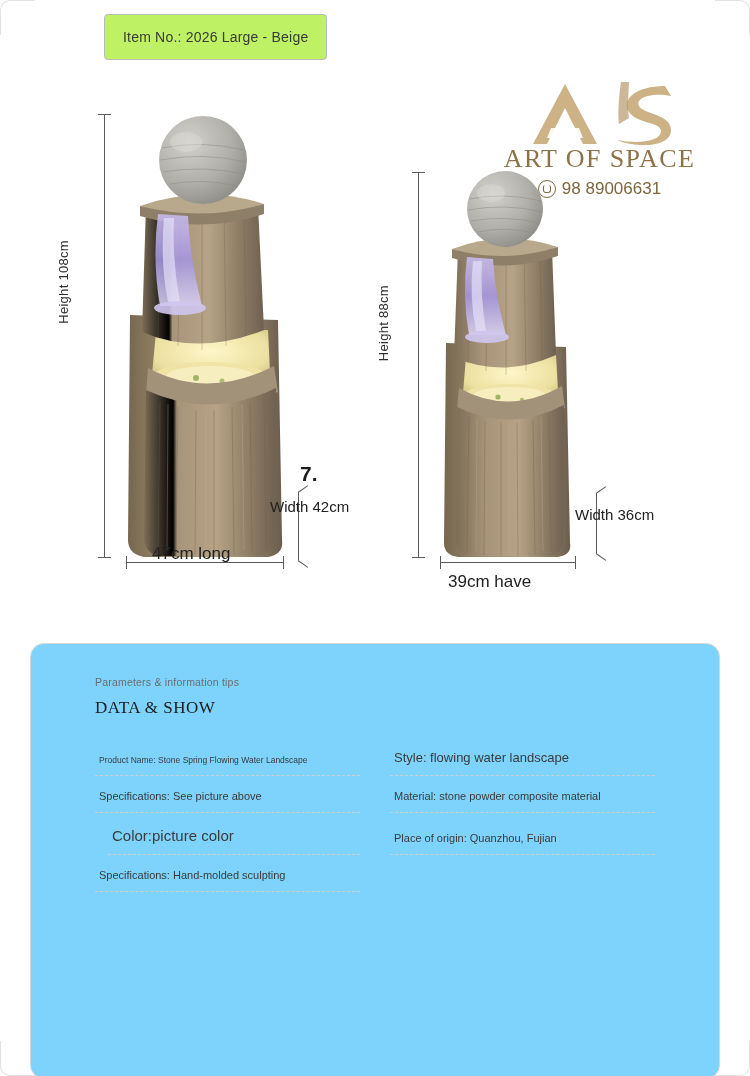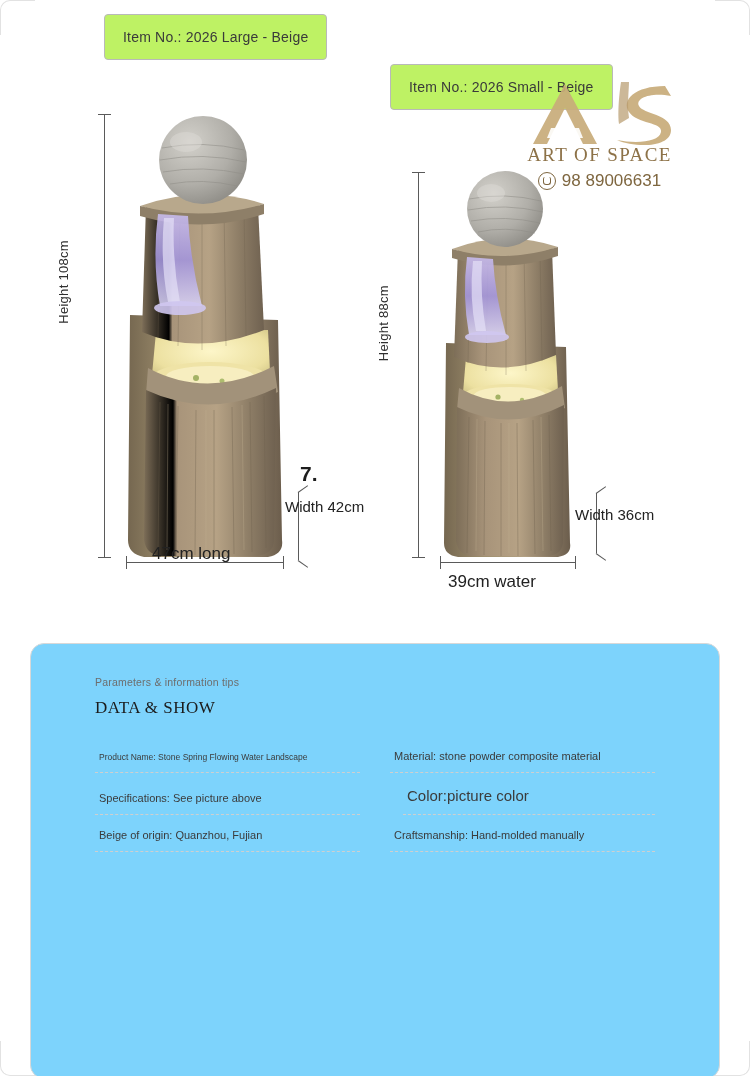--- a/index.html
+++ b/index.html
@@ -44,21 +44,21 @@
     text-align: center;
     pointer-events: none;
   }
   .brand-mark {
     position: relative;
     height: 70px;
   }
   .brand-mark svg { display: block; margin: 0 auto; }
   .brand-name {
     font-family: "Liberation Serif", serif;
-    font-size: 19px;
+    font-size: 26px;
     letter-spacing: 1.4px;
     color: #8d7248;
     margin-top: -4px;
   }
   .brand-phone {
     display: flex;
     align-items: center;
     justify-content: center;
     gap: 6px;
     margin-top: 5px;
@@ -230,21 +230,20 @@
 <body>
 
 <div class="page">
 
   <div class="frame-corner fc-tl"></div>
   <div class="frame-corner fc-tr"></div>
   <div class="frame-corner fc-bl"></div>
   <div class="frame-corner fc-br"></div>
 
   <div class="item-tag tag-large">Item No.: 2026 Large - Beige</div>
-  <div class="item-tag tag-small">Item No.: 2026 Small - Beige</div>
 
   <div class="brand">
     <div class="brand-mark">
       <svg width="150" height="70" viewBox="0 0 150 70">
         <path d="M8 66 L40 6 L72 66 L58 66 L40 30 L22 66 Z" fill="#c8ab7a" opacity="0.92"></path>
         <path d="M26 50 L54 50 L58 60 L22 60 Z" fill="#ffffff" opacity="0.9"></path>
         <path d="M140 8 C110 8 96 22 104 34 C112 46 138 44 136 54 C134 64 112 66 92 62 C110 70 146 70 146 52 C146 36 118 36 114 28 C110 20 126 14 146 18 Z" fill="#c8ab7a" opacity="0.92"></path>
         <path d="M96 4 C96 4 92 30 94 46 L104 40 C102 26 104 12 104 4 Z" fill="#b69a6c" opacity="0.7"></path>
       </svg>
     </div>
@@ -346,21 +345,21 @@
   <div class="dim-label-v" style="left:56px; top:240px;">Height 108cm</div>
 
   <div class="dim-h" style="left:126px; top:562px; width:158px;"></div>
   <div class="dim-label-h" style="left:152px; top:544px;">47cm long</div>
 
   <div class="width-bracket" style="left:288px; top:492px; width:22px; height:68px;">
     <div class="seg" style="left:10px; top:0; width:1px; height:68px;"></div>
     <div class="seg" style="left:10px; top:0; width:12px; height:1px; transform:rotate(-35deg); transform-origin:left center;"></div>
     <div class="seg" style="left:10px; top:68px; width:12px; height:1px; transform:rotate(35deg); transform-origin:left center;"></div>
   </div>
-  <div class="width-label" style="left:285px; top:498px;">Width 42cm</div>
+  <div class="width-label" style="left:270px; top:498px;">Width 42cm</div>
   <div class="marker-num" style="left:300px; top:462px;">7.</div>
 
   <div class="fountain f-small">
     <svg width="148" height="395" viewBox="0 0 148 395">
       <defs>
         <linearGradient id="woodS" x1="0" y1="0" x2="1" y2="0">
           <stop offset="0%" stop-color="#7d6e58"></stop>
           <stop offset="28%" stop-color="#a8947a"></stop>
           <stop offset="58%" stop-color="#b6a285"></stop>
           <stop offset="82%" stop-color="#8d7d66"></stop>
@@ -434,37 +433,38 @@
         <path d="M44 67 Q71 61 101 68" fill="none"></path>
       </g>
       <ellipse cx="57" cy="28" rx="14" ry="9" fill="#dedcd6" opacity="0.45"></ellipse>
     </svg>
   </div>
 
   <div class="dim-v" style="left:418px; top:172px; height:386px;"></div>
   <div class="dim-label-v" style="left:376px; top:285px;">Height 88cm</div>
 
   <div class="dim-h" style="left:440px; top:562px; width:136px;"></div>
-  <div class="dim-label-h" style="left:448px; top:572px;">39cm water</div>
+  <div class="dim-label-h" style="left:448px; top:572px;">39cm have</div>
 
   <div class="width-bracket" style="left:586px; top:493px; width:22px; height:60px;">
     <div class="seg" style="left:10px; top:0; width:1px; height:60px;"></div>
     <div class="seg" style="left:10px; top:0; width:12px; height:1px; transform:rotate(-35deg); transform-origin:left center;"></div>
     <div class="seg" style="left:10px; top:60px; width:12px; height:1px; transform:rotate(35deg); transform-origin:left center;"></div>
   </div>
   <div class="width-label" style="left:575px; top:506px;">Width 36cm</div>
 
   <div class="info-card">
     <div class="info-eyebrow">Parameters &amp; information tips</div>
     <div class="info-title">DATA &amp; SHOW</div>
 
     <div class="spec-grid">
       <div class="spec-cell s-xs">Product Name: Stone Spring Flowing Water Landscape</div>
+      <div class="spec-cell s-md">Style: flowing water landscape</div>
+      <div class="spec-cell s-sm">Specifications: See picture above</div>
       <div class="spec-cell s-sm">Material: stone powder composite material</div>
-      <div class="spec-cell s-sm">Specifications: See picture above</div>
       <div class="spec-cell s-lg">Color:picture color</div>
-      <div class="spec-cell s-sm">Beige of origin: Quanzhou, Fujian</div>
-      <div class="spec-cell s-sm">Craftsmanship: Hand-molded manually</div>
+      <div class="spec-cell s-sm">Place of origin: Quanzhou, Fujian</div>
+      <div class="spec-cell s-sm">Specifications: Hand-molded sculpting</div>
     </div>
 
   </div>
 
 </div>
 
 </body></html>

